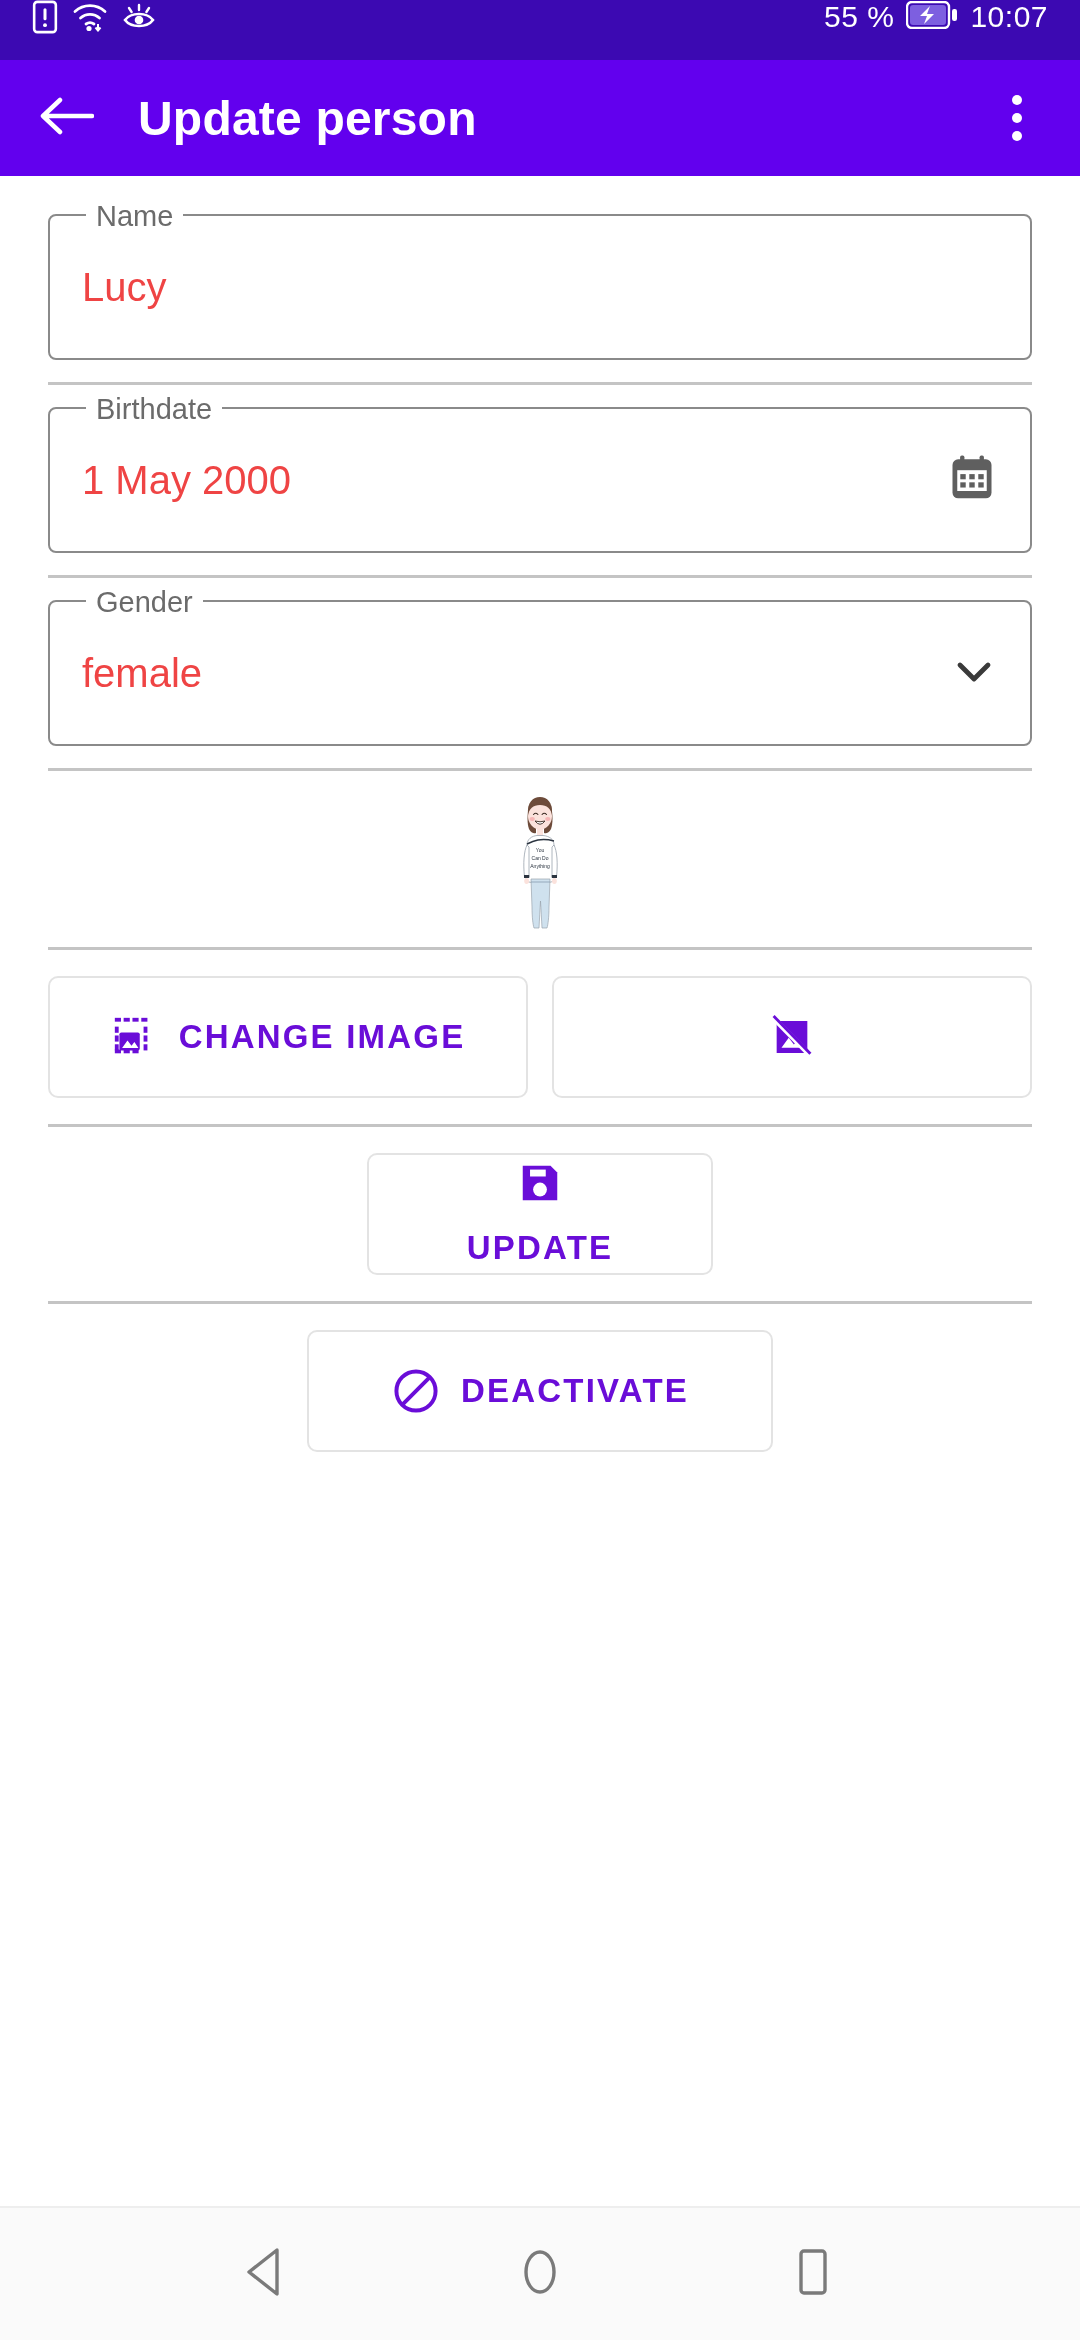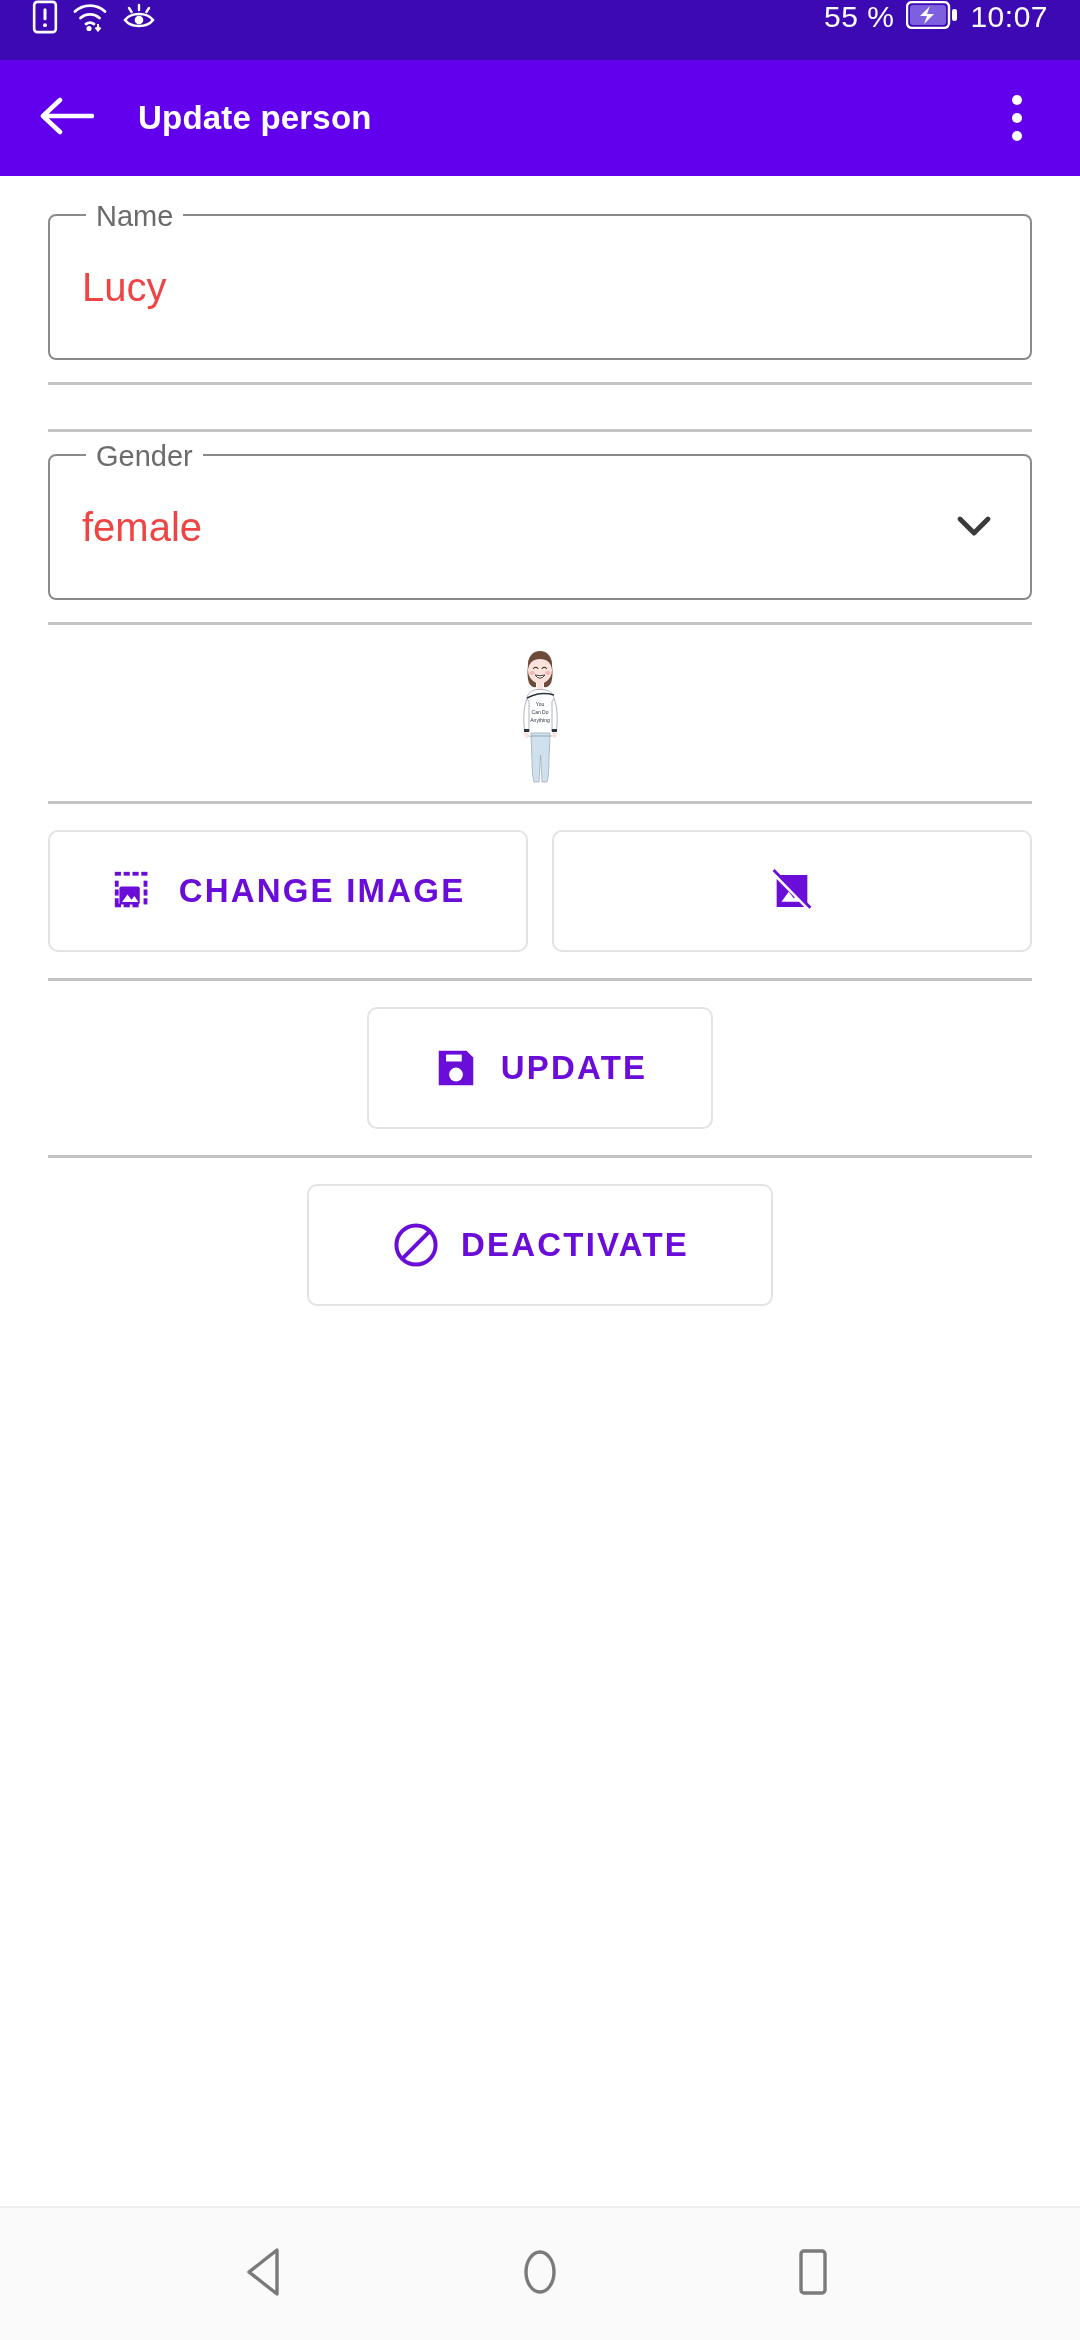--- a/index.html
+++ b/index.html
@@ -41,21 +41,21 @@
     padding: 0 28px;
     flex: 0 0 116px;
   }
   #back-button {
     width: 76px; height: 76px;
     display: flex; align-items: center; justify-content: center;
     flex: 0 0 76px;
   }
   #app-title {
     color: #ffffff;
-    font-size: 33px;
+    font-size: 48px;
     font-weight: bold;
     margin-left: 34px;
     letter-spacing: 0.2px;
     white-space: nowrap;
   }
   #overflow-button {
     margin-left: auto;
     width: 70px; height: 90px;
     display: flex; flex-direction: column;
     align-items: center; justify-content: center;
@@ -136,21 +136,21 @@
     letter-spacing: 2.2px;
     text-align: center;
     line-height: 40px;
   }
   .btn-icon { flex: 0 0 auto; display: flex; align-items: center; }
 
   #btn-change-image { flex: 1 1 0; }
   #btn-delete-image { flex: 1 1 0; }
 
   .btn-row-center { display: flex; justify-content: center; padding: 0 48px; }
-  #btn-update { min-width: 346px; }
+  #btn-update { min-width: 346px; flex-direction: column; }
   #btn-deactivate { min-width: 466px; gap: 20px; }
 
   
   #nav-bar {
     flex: 0 0 134px;
     height: 134px;
     background: #fafafa;
     border-top: 2px solid #eeeeee;
     display: flex; align-items: center; justify-content: space-around;
     padding: 0 130px;
@@ -229,20 +229,42 @@
       <div class="field">
         <span class="field-label">Name</span>
         <span class="field-value">Lucy</span>
       </div>
     </div>
 
     <div style="height:22px"></div>
     <div class="divider"></div>
     <div style="height:22px"></div>
 
+    <div class="field-wrap">
+      <div class="field">
+        <span class="field-label">Birthdate</span>
+        <span class="field-value">1 May 2000</span>
+        <span class="field-trailing">
+          <span>
+            <svg width="52" height="52" viewBox="0 0 24 24">
+              <rect x="6.5" y="1.6" width="2" height="3.4" rx="0.8" fill="#5f5f5f"></rect>
+              <rect x="15.5" y="1.6" width="2" height="3.4" rx="0.8" fill="#5f5f5f"></rect>
+              <rect x="3" y="3.4" width="18" height="18" rx="2.6" fill="#5f5f5f"></rect>
+              <rect x="5.2" y="8.4" width="13.6" height="9.6" fill="#ffffff"></rect>
+              <rect x="6.6" y="10.2" width="2.5" height="2.4" fill="#5f5f5f"></rect>
+              <rect x="10.75" y="10.2" width="2.5" height="2.4" fill="#5f5f5f"></rect>
+              <rect x="14.9" y="10.2" width="2.5" height="2.4" fill="#5f5f5f"></rect>
+              <rect x="6.6" y="14" width="2.5" height="2.4" fill="#5f5f5f"></rect>
+              <rect x="10.75" y="14" width="2.5" height="2.4" fill="#5f5f5f"></rect>
+              <rect x="14.9" y="14" width="2.5" height="2.4" fill="#5f5f5f"></rect>
+            </svg>
+          </span>
+        </span>
+      </div>
+    </div>
 
     <div style="height:22px"></div>
     <div class="divider"></div>
     <div style="height:22px"></div>
 
     <div class="field-wrap">
       <div class="field">
         <span class="field-label">Gender</span>
         <span class="field-value">female</span>
         <span class="field-trailing">

